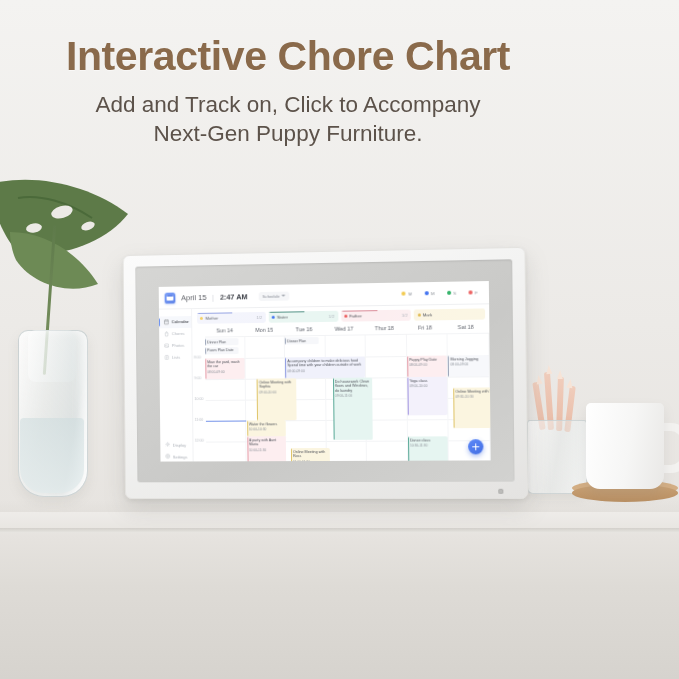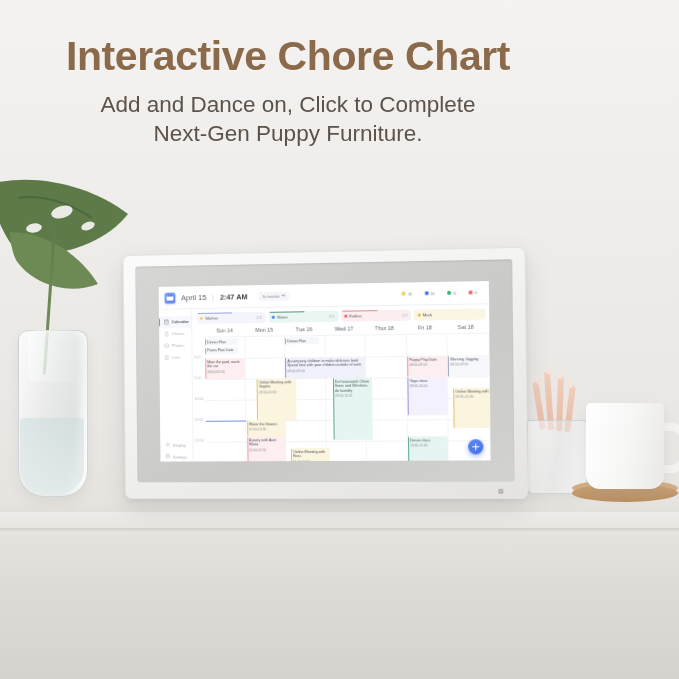--- a/index.html
+++ b/index.html
@@ -153,21 +153,21 @@
 
 <div id="scene">
   <div id="wall"></div>
   <div id="deskshadow"></div>
   <div id="desk"></div>
   <div id="deskedge"></div>
 
   <div id="headline">
     <div id="h1">Interactive Chore Chart</div>
     <div id="h2">
-      <div>Add and Dance on, Click to Complete</div>
+      <div>Add and Track on, Click to Accompany</div>
       <div>Next-Gen Puppy Furniture.</div>
     </div>
   </div>
 
   <svg class="leaf" style="left:-12px;top:168px;" width="160" height="120" viewBox="0 0 160 120">
     <path d="M2 16 C48 4 104 18 140 46 C118 74 72 92 30 84 C16 70 4 42 2 16 Z" fill="#5d7a48"></path>
     <path d="M30 30 C52 26 80 34 104 50" stroke="#4b6a3a" stroke-width="2" fill="none"></path>
     <ellipse cx="74" cy="44" rx="11" ry="6" fill="#eceae6" transform="rotate(-16 74 44)"></ellipse>
     <ellipse cx="46" cy="60" rx="8" ry="4.5" fill="#eceae6" transform="rotate(-10 46 60)"></ellipse>
     <ellipse cx="100" cy="58" rx="7" ry="4" fill="#eceae6" transform="rotate(-20 100 58)"></ellipse>

